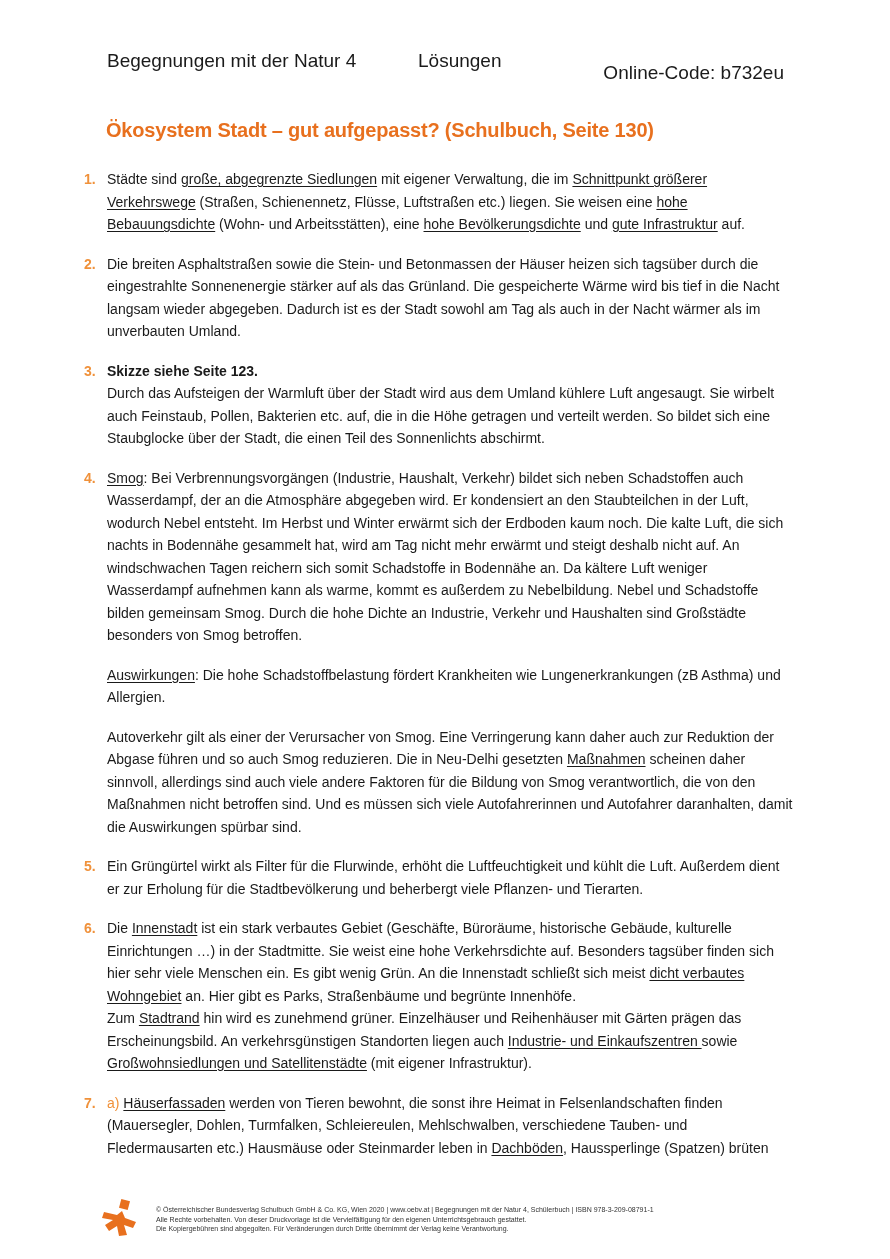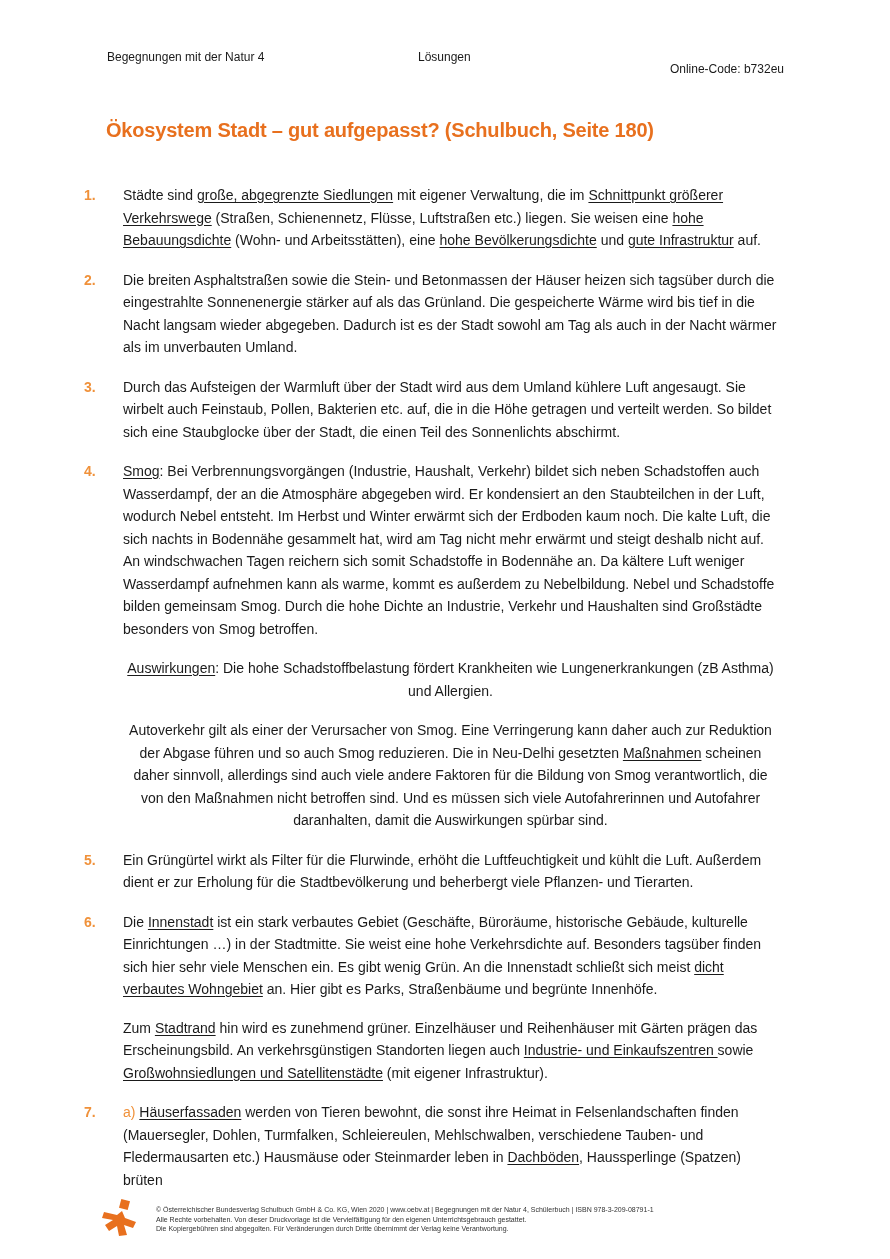--- a/index.html
+++ b/index.html
@@ -1,59 +1,60 @@
 <!DOCTYPE html>
 <html><head>
 <meta charset="utf-8">
 <style>
   html, body { margin:0; padding:0; background:#ffffff; }
   body { width:890px; height:1259px; position:relative; overflow:hidden;
          font-family:"Liberation Sans", sans-serif; color:#1a1a1a; }
   .hdr { position:absolute; top:50px; left:107px; width:677px; height:20px;
-         font-size:12px; color:#1a1a1a; }
+         font-size:19px; color:#1a1a1a; }
   .hdr .l { position:absolute; left:0; top:0; }
   .hdr .c { position:absolute; left:311px; top:0;text-align:right; }
   .hdr .r { position:absolute; right:0; top:12px; }
   h1 { position:absolute; top:119px; left:106px; margin:0; font-size:20px;
        font-weight:bold; color:#e8701e; letter-spacing:-0.2px; }
   .body { position:absolute; top:168px; left:84px; width:710px;
           font-size:14px; line-height:22.5px; }
   .item { position:relative; padding-left:23px; margin-bottom:17px; }
   .num { position:absolute; left:0; top:0; color:#f0913a; font-weight:bold; }
-  .p { margin:16px; }
-  .gap { margin-top:17px;text-align:center; }
+  .p { margin:0; }
+  .gap { margin-top:17px; }
   .u { text-decoration:underline; text-underline-offset:2px; }
   .b { font-weight:bold; }
   .sub { color:#f0913a; }
   .footer { position:absolute; top:1198px; left:100px; width:700px; height:40px; }
   .logo { position:absolute; left:0; top:0; width:38px; height:38px; }
   .ftext { position:absolute; left:56px; top:7px; font-size:7px; line-height:9.5px; color:#333; }
 </style>
 </head>
 <body>
 
 <div class="hdr">
   <span class="l">Begegnungen mit der Natur 4</span>
   <span class="c">Lösungen</span>
   <span class="r">Online-Code: b732eu</span>
 </div>
 
-<h1>Ökosystem Stadt – gut aufgepasst? (Schulbuch, Seite 180)</h1>
+<h1>Ökosystem Stadt – gut aufgepasst? (Schulbuch, Seite 130)</h1>
 
 <div class="body">
   <div class="item">
     <span class="num">1.</span>
     <p class="p"><span>Städte sind </span><span class="u">große, abgegrenzte Siedlungen</span><span> mit eigener Verwaltung, die im </span><span class="u">Schnittpunkt größerer Verkehrswege</span><span> (Straßen, Schienennetz, Flüsse, Luftstraßen etc.) liegen. Sie weisen eine </span><span class="u">hohe Bebauungsdichte</span><span> (Wohn- und Arbeitsstätten), eine </span><span class="u">hohe Bevölkerungsdichte</span><span> und </span><span class="u">gute Infrastruktur</span><span> auf.</span></p>
   </div>
   <div class="item">
     <span class="num">2.</span>
     <p class="p">Die breiten Asphaltstraßen sowie die Stein- und Betonmassen der Häuser heizen sich tagsüber durch die eingestrahlte Sonnenenergie stärker auf als das Grünland. Die gespeicherte Wärme wird bis tief in die Nacht langsam wieder abgegeben. Dadurch ist es der Stadt sowohl am Tag als auch in der Nacht wärmer als im unverbauten Umland.</p>
   </div>
   <div class="item">
     <span class="num">3.</span>
+    <p class="p b">Skizze siehe Seite 123.</p>
     <p class="p">Durch das Aufsteigen der Warmluft über der Stadt wird aus dem Umland kühlere Luft angesaugt. Sie wirbelt auch Feinstaub, Pollen, Bakterien etc. auf, die in die Höhe getragen und verteilt werden. So bildet sich eine Staubglocke über der Stadt, die einen Teil des Sonnenlichts abschirmt.</p>
   </div>
   <div class="item">
     <span class="num">4.</span>
     <p class="p"><span class="u">Smog</span><span>: Bei Verbrennungsvorgängen (Industrie, Haushalt, Verkehr) bildet sich neben Schadstoffen auch Wasserdampf, der an die Atmosphäre abgegeben wird. Er kondensiert an den Staubteilchen in der Luft, wodurch Nebel entsteht. Im Herbst und Winter erwärmt sich der Erdboden kaum noch. Die kalte Luft, die sich nachts in Bodennähe gesammelt hat, wird am Tag nicht mehr erwärmt und steigt deshalb nicht auf. An windschwachen Tagen reichern sich somit Schadstoffe in Bodennähe an. Da kältere Luft weniger Wasserdampf aufnehmen kann als warme, kommt es außerdem zu Nebelbildung. Nebel und Schadstoffe bilden gemeinsam Smog. Durch die hohe Dichte an Industrie, Verkehr und Haushalten sind Großstädte besonders von Smog betroffen.</span></p>
     <p class="p gap"><span class="u">Auswirkungen</span><span>: Die hohe Schadstoffbelastung fördert Krankheiten wie Lungenerkrankungen (zB Asthma) und Allergien.</span></p>
     <p class="p gap"><span>Autoverkehr gilt als einer der Verursacher von Smog. Eine Verringerung kann daher auch zur Reduktion der Abgase führen und so auch Smog reduzieren. Die in Neu-Delhi gesetzten </span><span class="u">Maßnahmen</span><span> scheinen daher sinnvoll, allerdings sind auch viele andere Faktoren für die Bildung von Smog verantwortlich, die von den Maßnahmen nicht betroffen sind. Und es müssen sich viele Autofahrerinnen und Autofahrer daranhalten, damit die Auswirkungen spürbar sind.</span></p>
   </div>
   <div class="item">
     <span class="num">5.</span>

